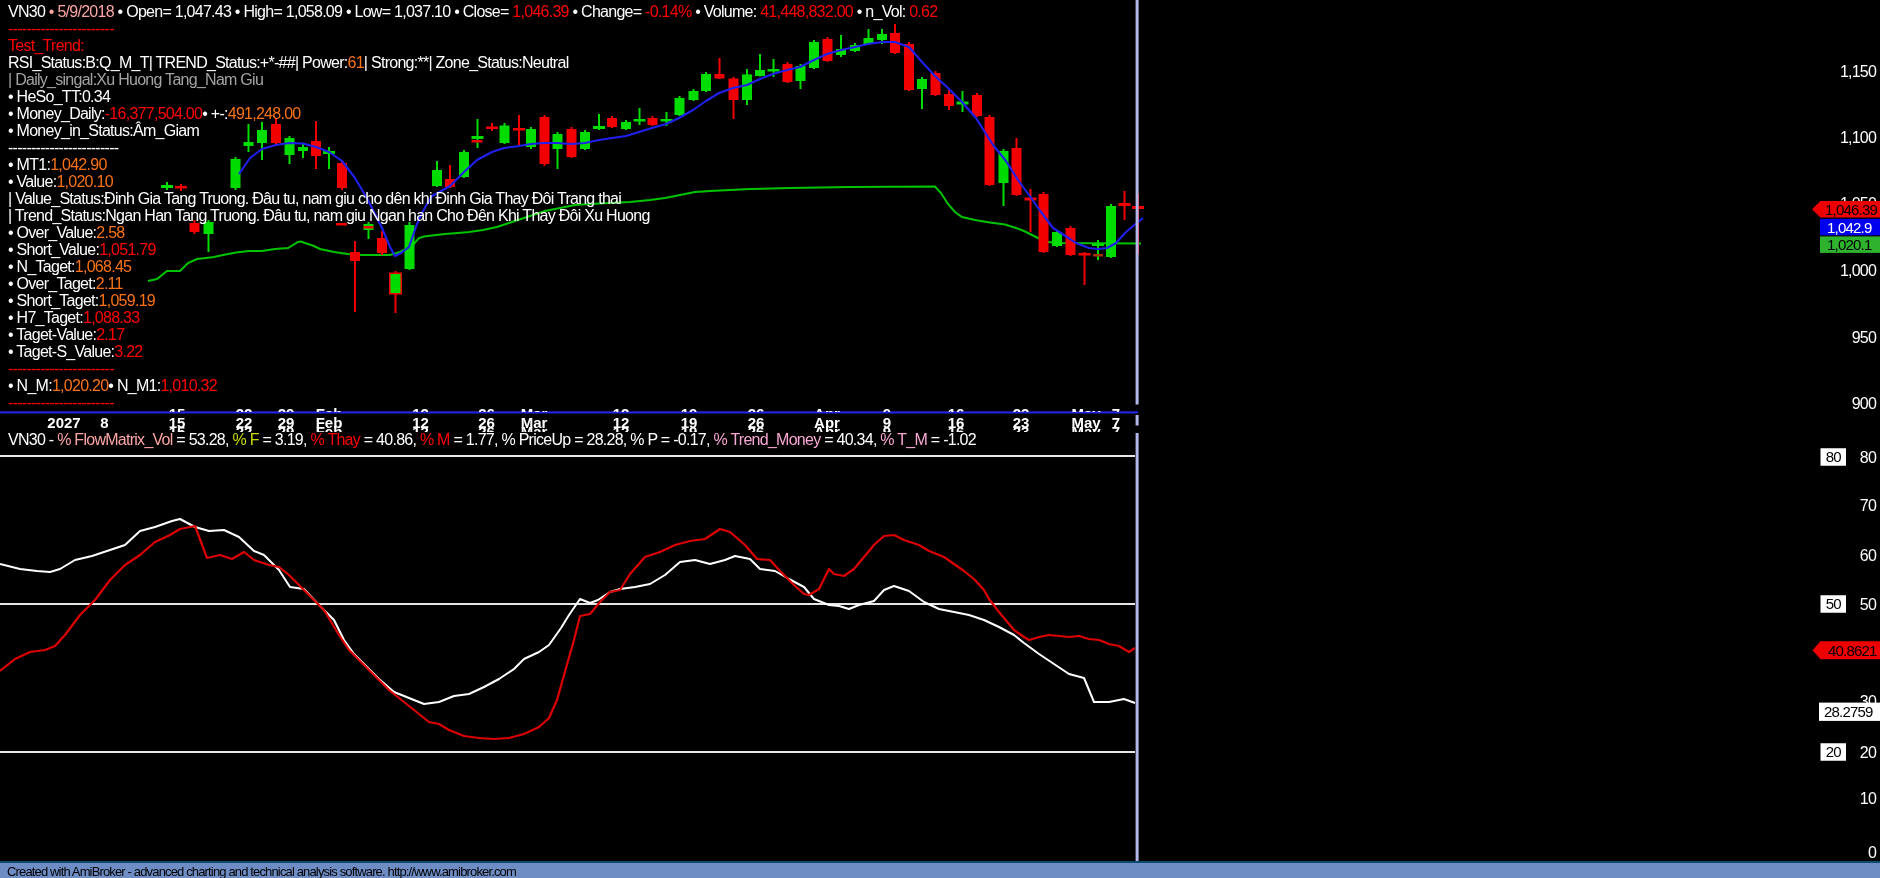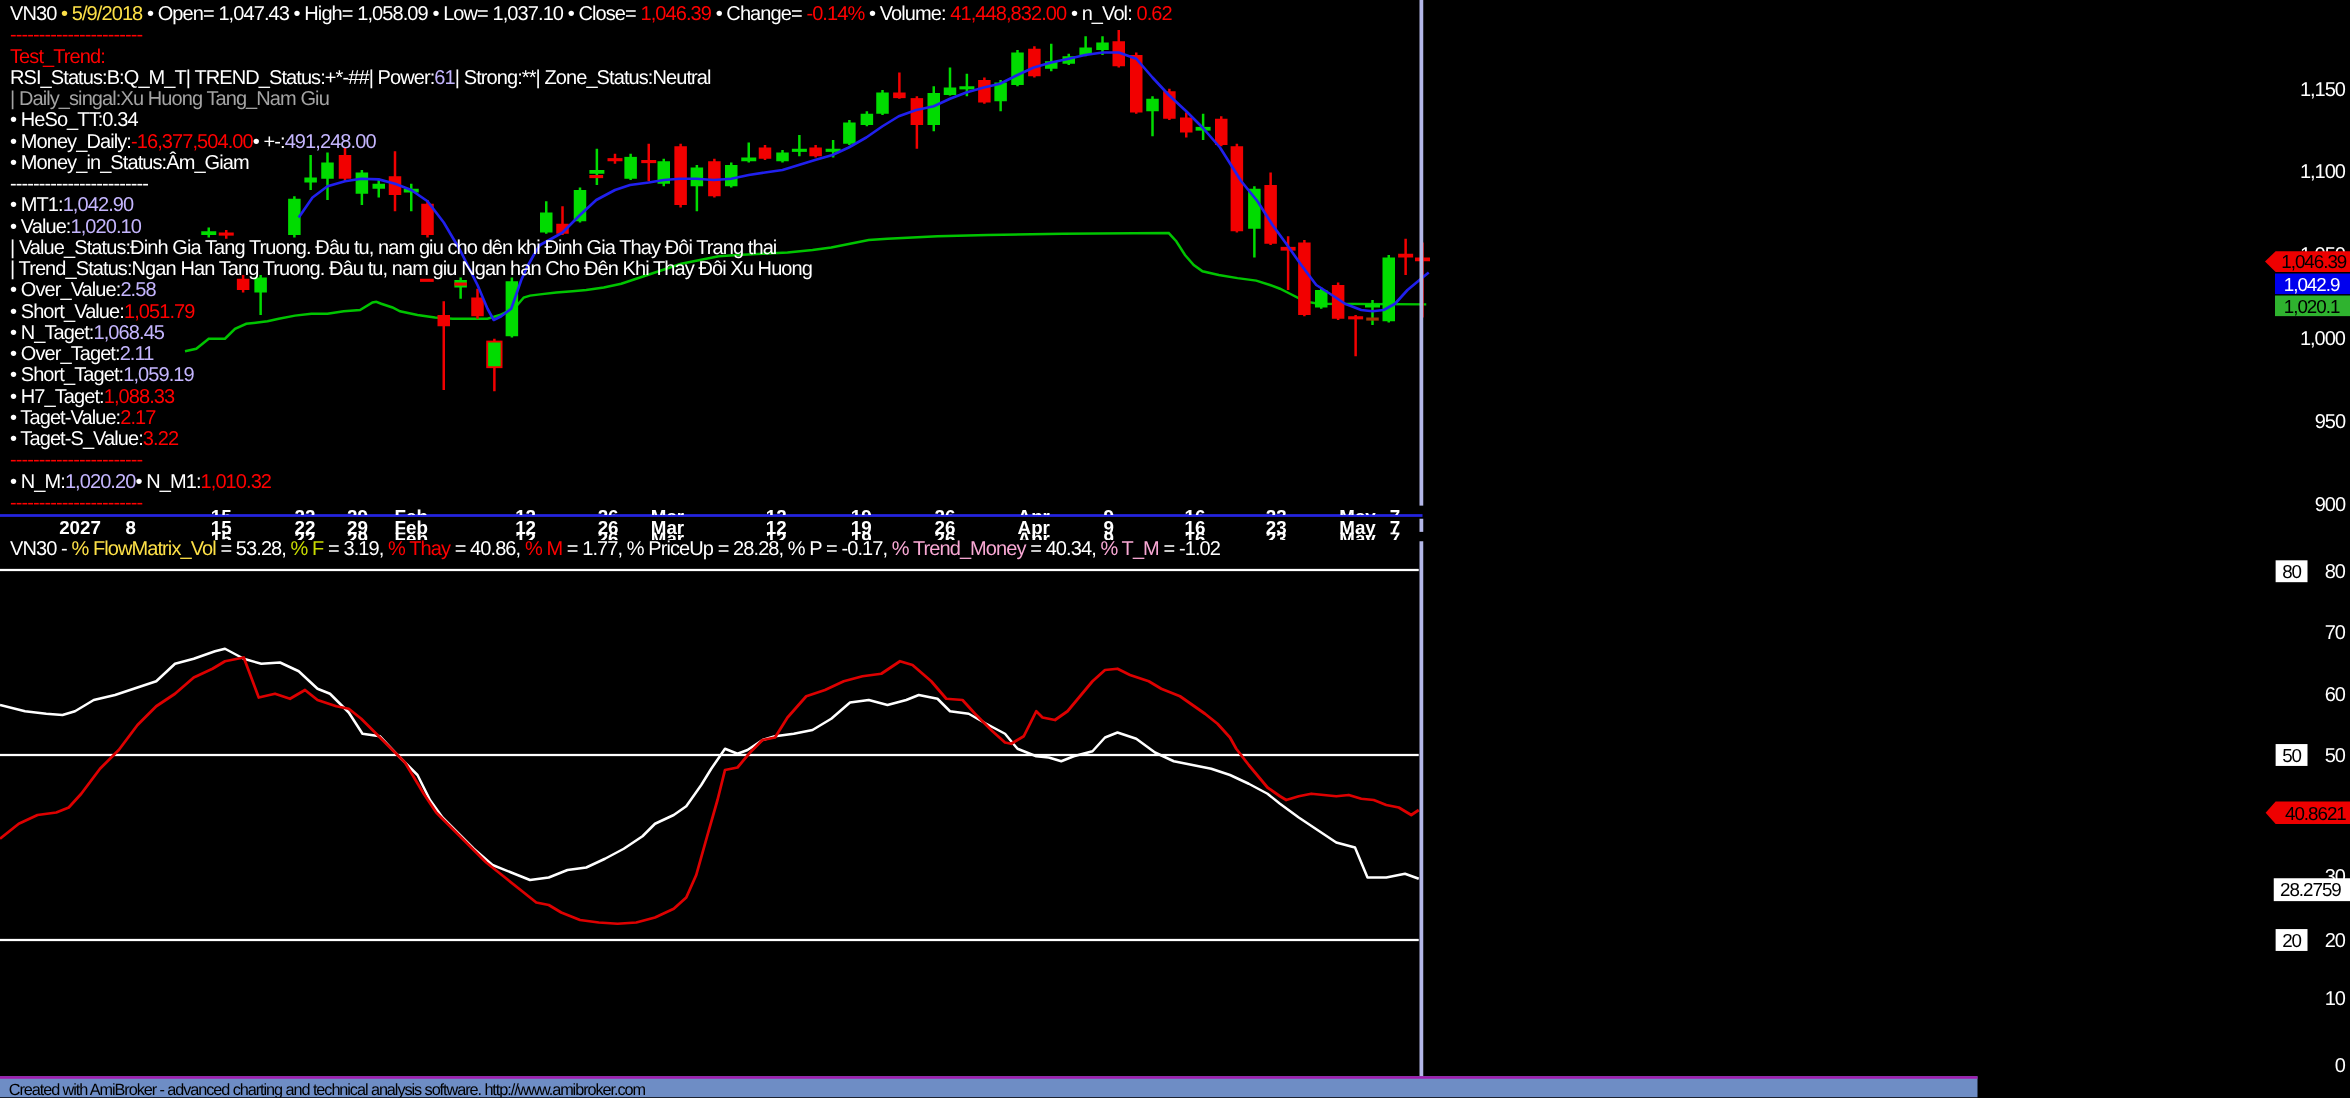--- a/index.html
+++ b/index.html
@@ -1,28 +1,28 @@
 <!DOCTYPE html>
 <html><head><meta charset="utf-8"><style>
 html,body{margin:0;padding:0;background:#000;}
 body{width:1880px;height:878px;overflow:hidden;position:relative;font-family:"Liberation Sans",sans-serif;}
 i{font-style:normal}
-.r{color:#ff0000}.g{color:#c4b5fd}.y{color:#fde047}.gy{color:#a3a3a3}.bl{color:#f9a8d4}.yg{color:#c8dc00}
+.r{color:#ff0000}.g{color:#f97316}.y{color:#fca5a5}.gy{color:#a3a3a3}.bl{color:#f9a8d4}.yg{color:#c8dc00}
 #tb{position:absolute;left:8px;top:3px;color:#fff;font-size:16px;line-height:17px;letter-spacing:-0.73px;white-space:pre;z-index:5}
 .drow{position:absolute;left:0;width:1880px;color:#fff;font-size:15px;z-index:4}
 .dl{position:absolute;transform:translateX(-50%);white-space:pre}
 .dl{font-weight:bold}
 #rowA{top:407px;height:4.5px;overflow:hidden}
 #rowA .dl{top:-2.5px}
 #rowB{top:413.5px;height:16px}
 #rowB .dl{top:0}
 #rowC{top:425.5px;height:6px;overflow:hidden}
 #rowC .dl{top:-3px}
 #t2{position:absolute;left:8px;top:430.5px;color:#fff;font-size:16px;letter-spacing:-0.73px;white-space:pre;z-index:5}
-#bar{position:absolute;left:0;top:861px;width:1582px;height:17px;background:#6e8dc5;border-top:2px solid #a21caf;box-sizing:border-box;z-index:6}
+#bar{position:absolute;left:0;top:861px;width:1880px;height:17px;background:#6e8dc5;border-top:2px solid #0c4a6e;box-sizing:border-box;z-index:6}
 #bar div{color:#000;font-size:13px;letter-spacing:-0.85px;padding:1px 0 0 7px}
 </style></head>
 <body>
 <svg width="1880" height="878" viewBox="0 0 1880 878" style="position:absolute;left:0;top:0">
 <polyline points="148,281 157,279 167,271 180,271 188,263 197,259 206,258 214,257 223,255 236,252.5 249,251 262,251 275,249 288,248 298,242 301,241.5 305,243 314,246 320,249 334,252 348,254 362,255 376,255 390,255 400,252 406,249 413,245 419,238 424,236.5 432,235.5 445,234 458,233 469,232 483,230 497,227 515,221 530,216 545,211 560,208 575,205 590,204 610,203 630,202 650,200 665,198 680,195 695,192 710,191 730,190 750,189 790,188 850,187 935,186.5 941,193 948,204 955,212 962,217 975,220 990,222.5 1005,224.5 1016,228 1024,231 1032,235 1040,239 1046,241.5 1055,243 1141,243.5" fill="none" stroke="#00c400" stroke-width="2"></polyline>
 <line x1="167" y1="182" x2="167" y2="190" stroke="#00dc00" stroke-width="2"></line>
 <rect x="161" y="185" width="12" height="3" fill="#00dc00"></rect>
 <line x1="181" y1="184" x2="181" y2="191" stroke="#f20000" stroke-width="2"></line>
 <rect x="175" y="186" width="12" height="2.5" fill="#f20000"></rect>
 <line x1="194.5" y1="220" x2="194.5" y2="234" stroke="#f20000" stroke-width="2"></line>

